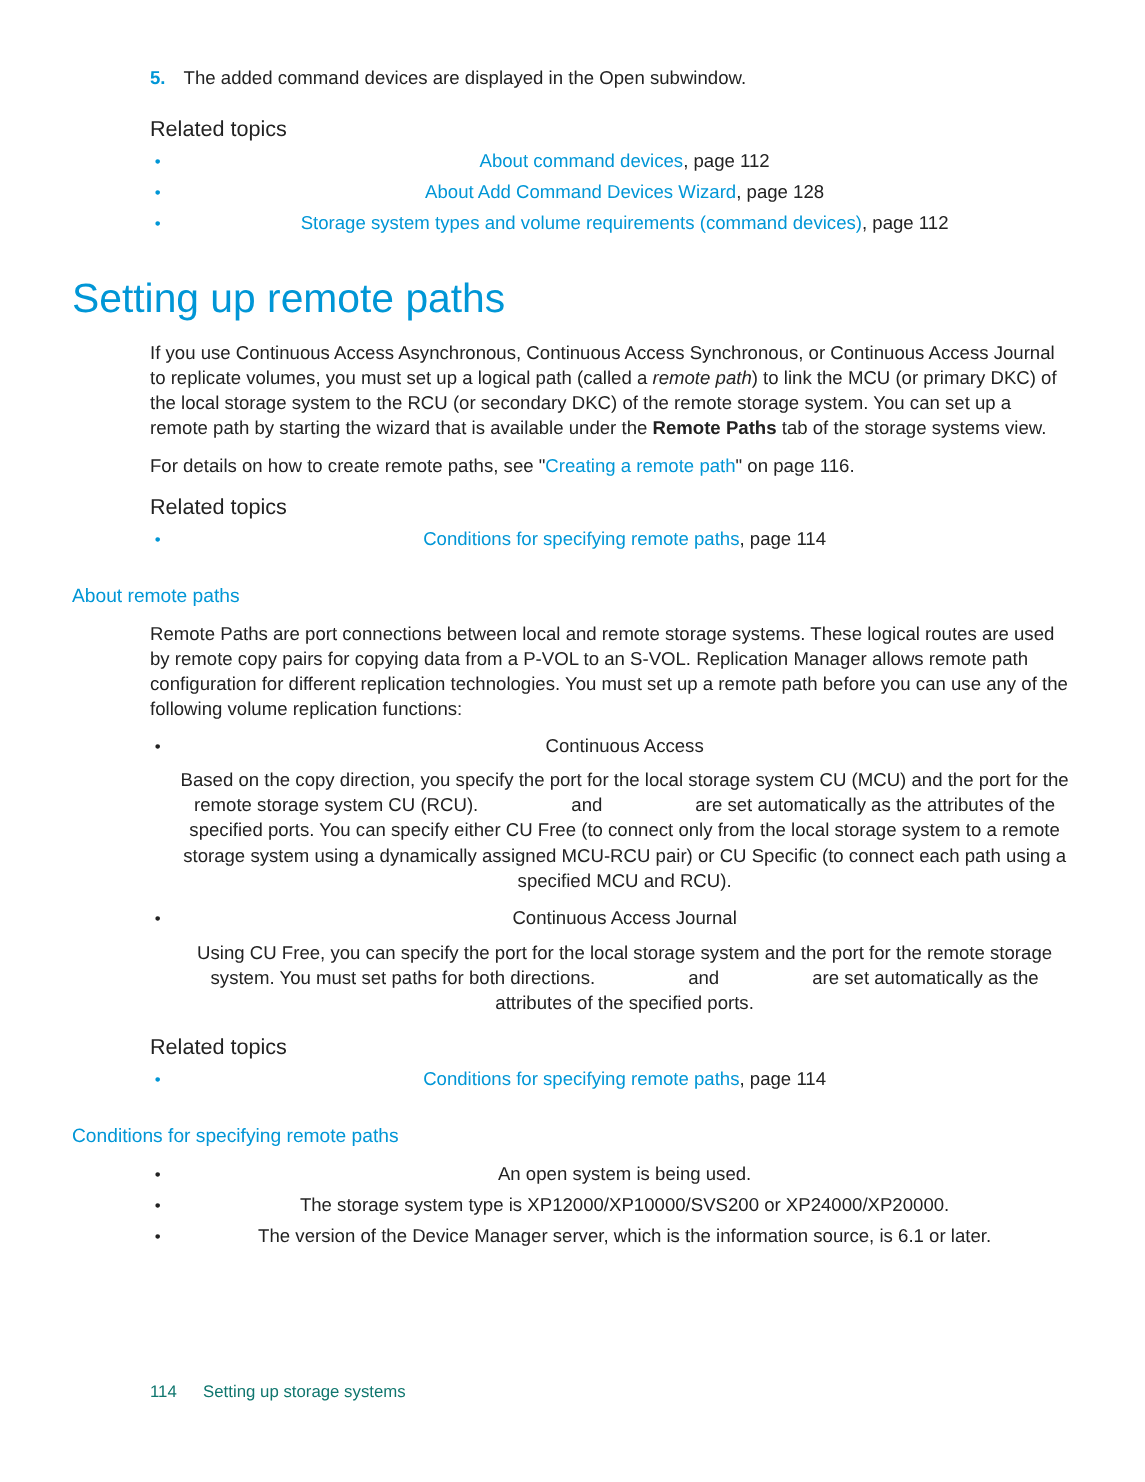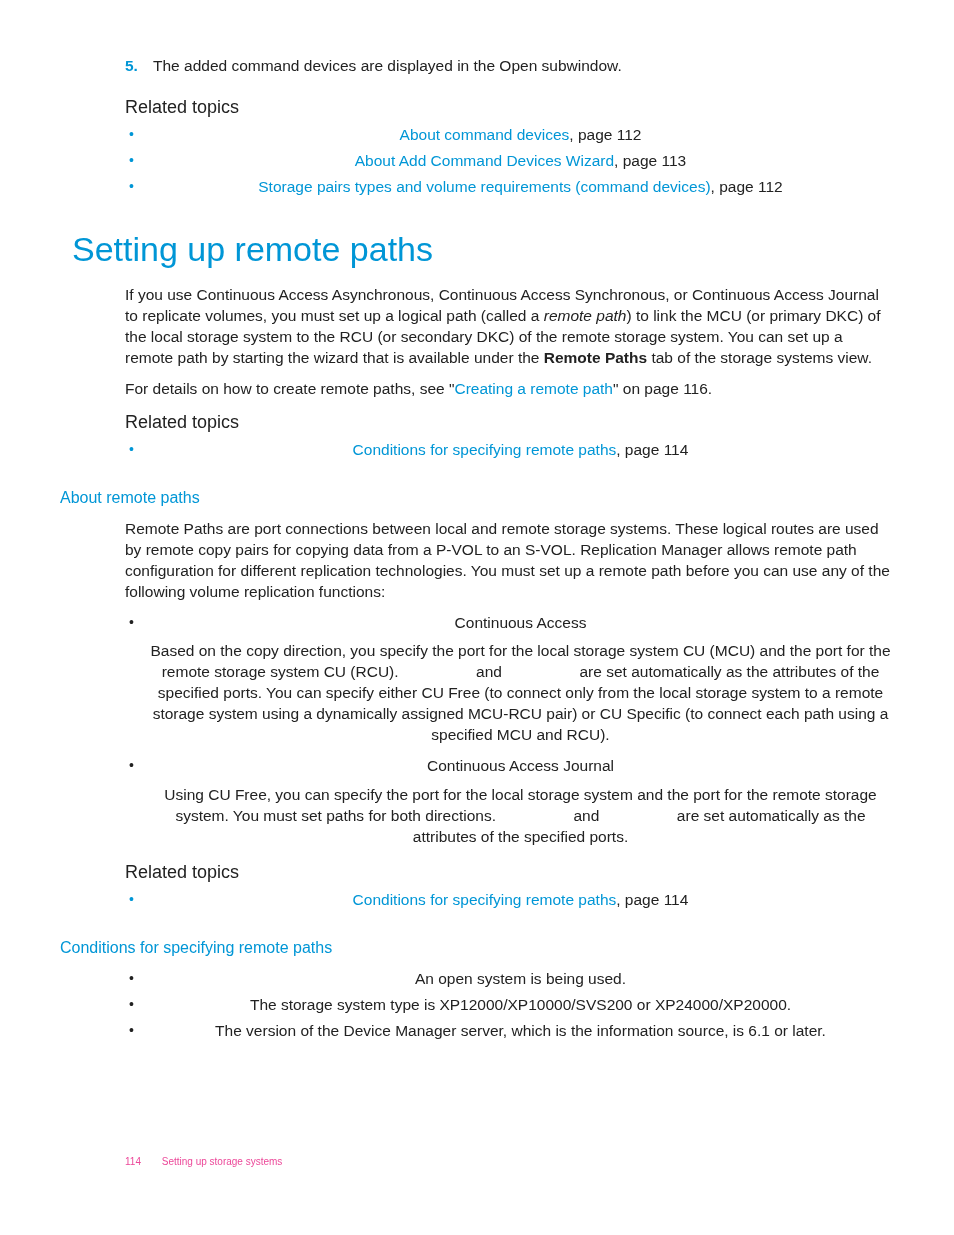--- a/index.html
+++ b/index.html
@@ -67,43 +67,43 @@
   }
   h1.blue, h2.blue {
     color: #0096d6;
     font-weight: 300;
     margin: 0;
   }
   h1.blue {
     font-size: 34px;
     margin-top: 32px;
     margin-bottom: 16px;
-    margin-left: 12px;
+    margin-left: 0;
   }
   h2.blue {
     font-size: 16px;
     margin-top: 28px;
     margin-bottom: 12px;
     margin-left: 0;
   }
   p {
     margin: 0 0 10px 0;
   }
   .italic {
     font-style: italic;
   }
   .bold {
     font-weight: 700;
   }
   .footer {
     position: absolute;
     bottom: 68px;
     left: 125px;
-    font-size: 10px;
-    color: #ec4899;
+    font-size: 14px;
+    color: #0f766e;
   }
   .footer .page-num {
     margin-right: 18px;
   }
 </style>
 </head>
 <body>
 
 <div class="page">
 
@@ -111,22 +111,22 @@
     <div class="numbered-step">
       <div class="step-num">5.</div>
       <div class="step-body">
         <p>The added command devices are displayed in the Open subwindow.</p>
       </div>
     </div>
 
     <div class="related-heading">Related topics</div>
     <ul class="bullets">
       <li><span class="link">About command devices</span><span>, page 112</span></li>
-      <li><span class="link">About Add Command Devices Wizard</span><span>, page 113</span></li>
-      <li><span class="link">Storage pairs types and volume requirements (command devices)</span><span>, page 112</span></li>
+      <li><span class="link">About Add Command Devices Wizard</span><span>, page 128</span></li>
+      <li><span class="link">Storage system types and volume requirements (command devices)</span><span>, page 112</span></li>
     </ul>
   </div>
 
   <h1 class="blue">Setting up remote paths</h1>
 
   <div class="content-block">
     <p>
       <span>If you use Continuous Access Asynchronous, Continuous Access Synchronous, or Continuous Access Journal to replicate volumes, you must set up a logical path (called a </span><span class="italic">remote path</span><span>) to link the MCU (or primary DKC) of the local storage system to the RCU (or secondary DKC) of the remote storage system. You can set up a remote path by starting the wizard that is available under the </span><span class="bold">Remote Paths</span><span> tab of the storage systems view.</span>
     </p>
     <p>

